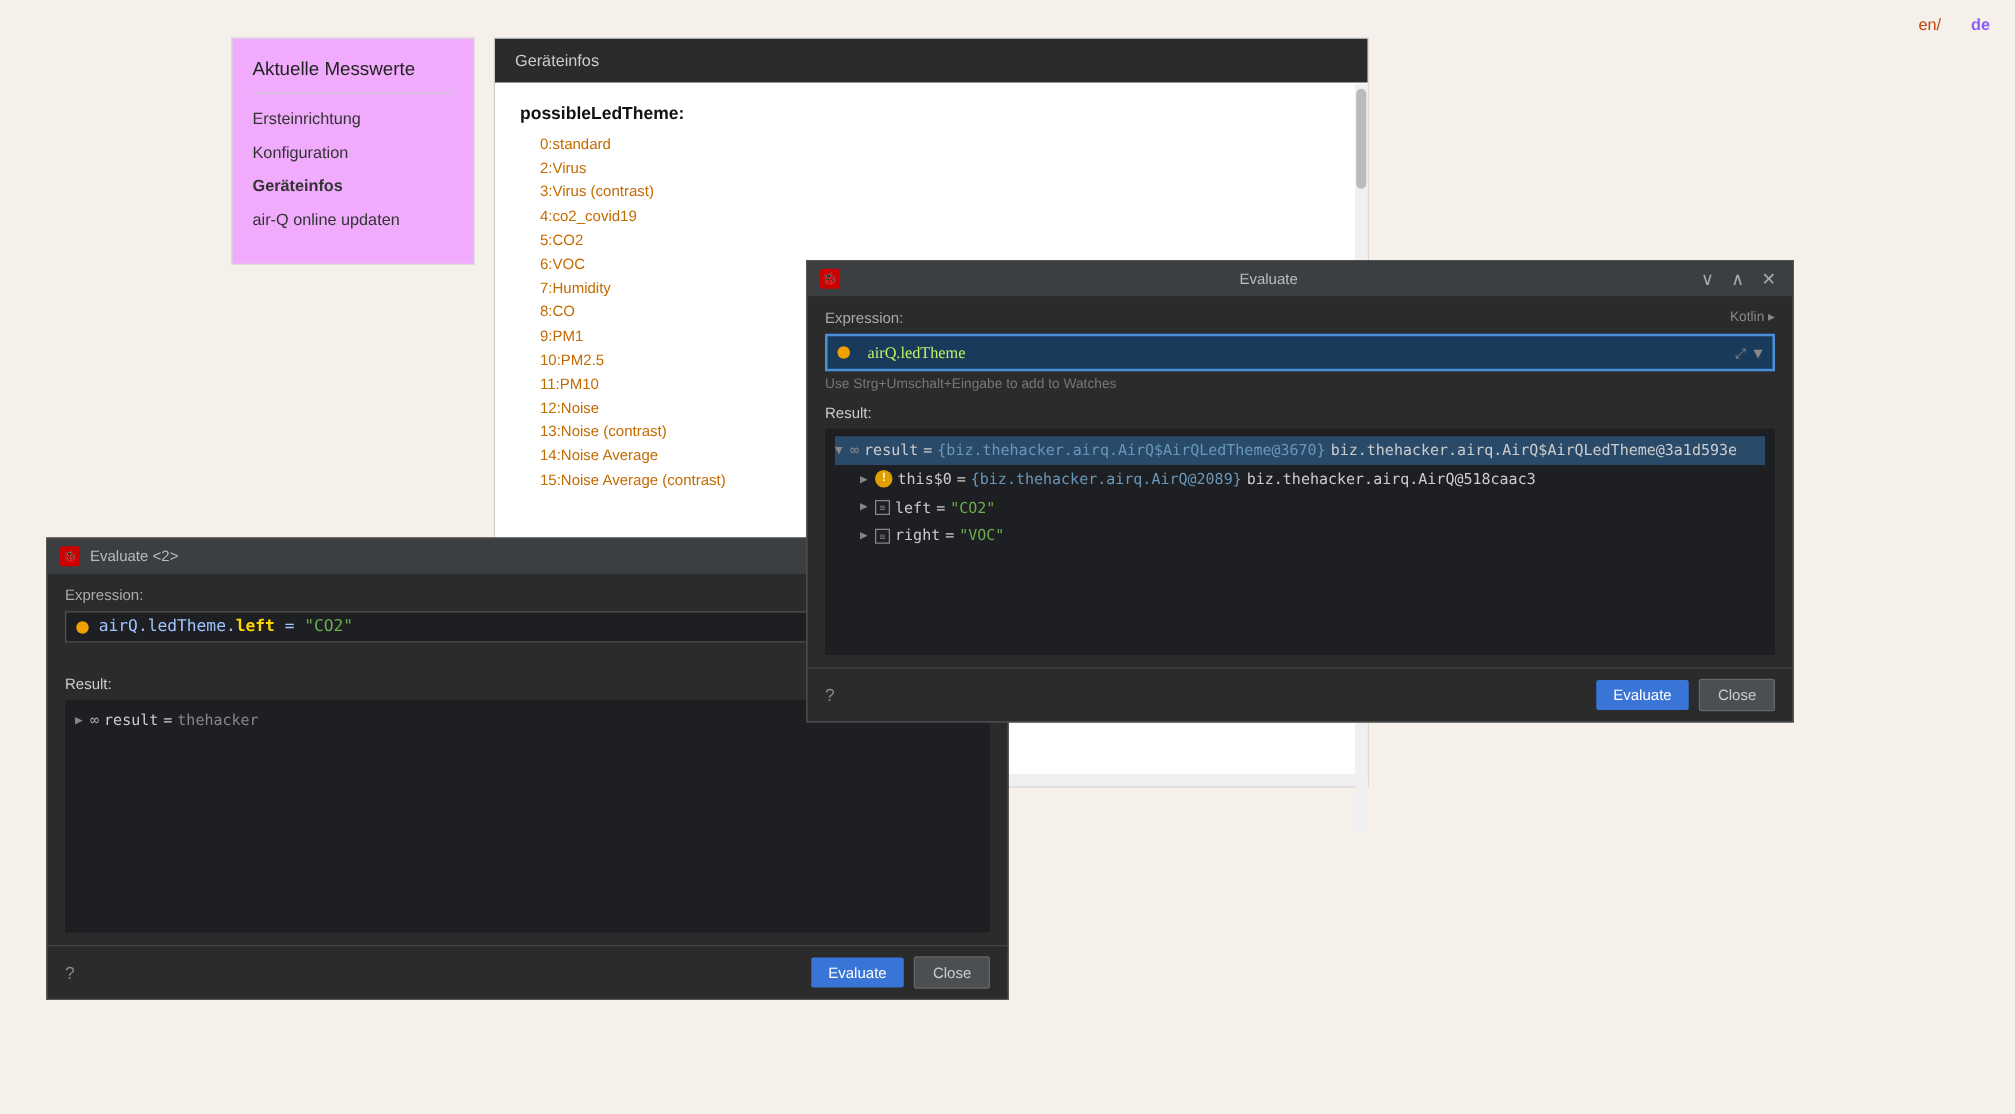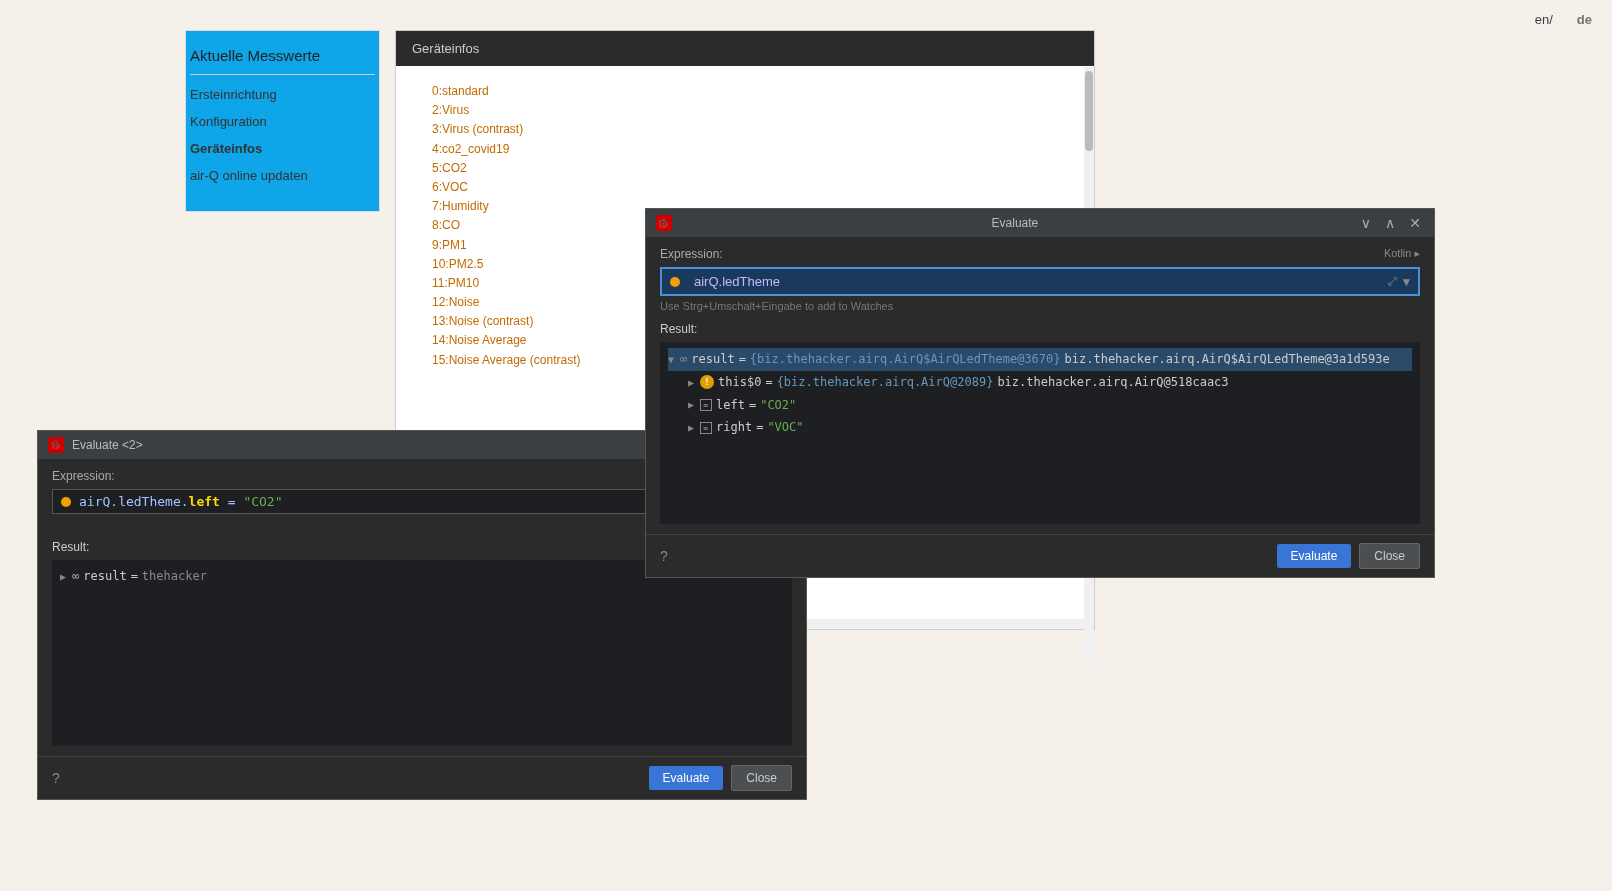--- a/index.html
+++ b/index.html
@@ -14,32 +14,32 @@
     }
 
     
     .lang-switcher {
       position: absolute;
       top: 12px;
       right: 20px;
       font-size: 13px;
       color: #333;
     }
-    .lang-switcher span { color: #404040; }
-    .lang-switcher a { color: #737373; text-decoration: none; font-weight: bold; padding-left: 24px; }
+    .lang-switcher span { color: #c2410c; }
+    .lang-switcher a { color: #8b5cf6; text-decoration: none; font-weight: bold; padding-left: 24px; }
 
     
     .sidebar {
       position: absolute;
       top: 30px;
       left: 185px;
       width: 195px;
-      background: #0ea5e9;
+      background: #f0abfc;
       border: 1px solid #ddd;
-      padding: 16px 4px;
+      padding: 16px 16px;
     }
     .sidebar-title {
       font-size: 15px;
       font-weight: normal;
       color: #222;
       margin-bottom: 10px;
       padding-bottom: 10px;
       border-bottom: 1px solid #ccc;
     }
     .sidebar-nav {
@@ -416,20 +416,21 @@
     <li>Ersteinrichtung</li>
     <li>Konfiguration</li>
     <li class="active">Geräteinfos</li>
     <li>air-Q online updaten</li>
   </ul>
 </div>
 
 <div class="main-panel">
   <div class="main-panel-header">Geräteinfos</div>
   <div class="main-panel-body">
+    <h3>possibleLedTheme:</h3>
     <ul>
       <li>0:standard</li>
       <li>2:Virus</li>
       <li>3:Virus (contrast)</li>
       <li>4:co2_covid19</li>
       <li>5:CO2</li>
       <li>6:VOC</li>
       <li>7:Humidity</li>
       <li>8:CO</li>
       <li>9:PM1</li>
@@ -492,21 +493,21 @@
     <span class="titlebar-btn">∧</span>
     <span class="titlebar-btn">✕</span>
   </div>
   <div class="fg-body">
     <div class="fg-expr-label">
       <span>Expression:</span>
       <span class="kotlin-label">Kotlin ▸</span>
     </div>
     <div class="fg-expr-input">
       <div class="expr-dot"></div>
-      <span style="color:#c4b5fd; font-family:Liberation Sans, sans-serif;">airQ.ledTheme</span>
+      <span style="color:#bef264; font-family:Liberation Serif, serif;">airQ.ledTheme</span>
       <span style="margin-left:auto; color:#888; font-size:11px; cursor:pointer;">⤢</span>
       <span style="color:#888; font-size:12px; cursor:pointer;">▼</span>
     </div>
     <div class="fg-hint">Use Strg+Umschalt+Eingabe to add to Watches</div>
     <div class="fg-result-label">Result:</div>
     <div class="fg-result-body">
 
       <div class="fg-result-row selected">
         <span class="tree-arrow expanded"></span>
         <span class="inf-sym">∞</span>

